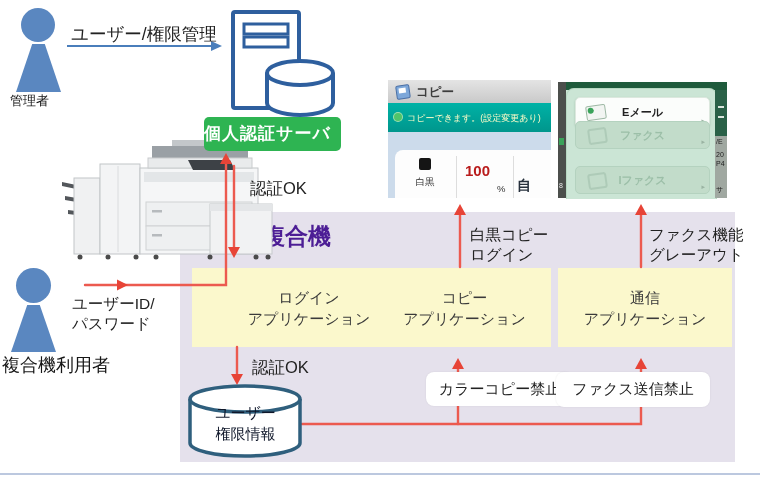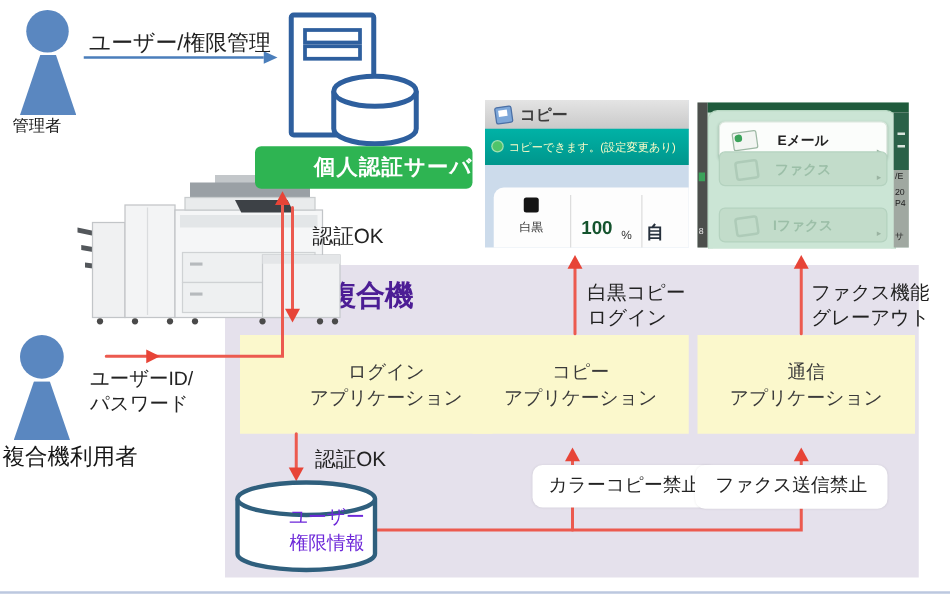--- a/index.html
+++ b/index.html
@@ -10,52 +10,52 @@
   .abs{position:absolute;}
   
   .person-head{position:absolute;border-radius:50%;background:#5a87c0;}
   .person-body{position:absolute;background:#5a87c0;clip-path:polygon(36% 0,64% 0,100% 100%,0 100%);}
   .actor-label{position:absolute;font-size:18px;color:#161616;z-index:45;white-space:nowrap;}
   
   .flow-label{position:absolute;font-size:17px;color:#222;z-index:45;white-space:nowrap;}
   .flow-label.small{font-size:15.5px;line-height:20px;}
   
   .auth-server{
-    position:absolute;left:204px;top:117px;width:174px;height:34px;background:#2eb452;
-    border-radius:5px;color:#fff;font-weight:bold;font-size:17px;text-align:right;
+    position:absolute;left:204px;top:117px;width:137px;height:34px;background:#2eb452;
+    border-radius:5px;color:#fff;font-weight:bold;font-size:17px;text-align:left;
     line-height:34px;z-index:40;letter-spacing:1px;
   }
   
   .mfp-box{position:absolute;left:180px;top:212px;width:555px;height:250px;background:#e5e1ec;z-index:10;}
   .mfp-title{position:absolute;left:262px;top:221px;font-size:23px;font-weight:bold;color:#4c1d95;z-index:15;}
   .app-box{
     position:absolute;top:268px;height:79px;background:#fbf8cc;z-index:15;
     text-align:center;font-size:15px;color:#3a3a3a;line-height:21px;padding-top:0;
     display:flex;flex-direction:column;justify-content:center;
   }
   .restrict-box{
     position:absolute;top:372px;height:34px;background:#fff;border-radius:8px;z-index:40;
     text-align:center;font-size:15px;color:#222;line-height:34px;box-shadow:0 0 2px rgba(0,0,0,.08);
   }
   
-  .db-text{position:absolute;left:204px;width:115px;text-align:center;font-size:15px;color:#6d28d9;z-index:42;}
+  .db-text{position:absolute;left:188px;width:115px;text-align:center;font-size:15px;color:#0f172a;z-index:42;}
   
   .copy-shot{position:absolute;left:388px;top:80px;width:163px;height:118px;z-index:40;background:#ccdbeb;}
   .copy-titlebar{position:absolute;left:0;top:0;right:0;height:23px;background:linear-gradient(#e4e4e4,#c9c9c9);border-bottom:1px solid #b8b8b8;}
   .copy-app-icon{position:absolute;left:8px;top:5px;width:12px;height:12px;background:#7da7d9;border:1px solid #4a6fa5;transform:rotate(-8deg);border-radius:2px;}
   .copy-app-icon:before{content:"";position:absolute;left:2px;top:2px;width:7px;height:5px;background:#fff;}
   .copy-title-text{position:absolute;left:28px;top:4px;font-size:12.5px;font-weight:bold;color:#3d3d3d;}
   .copy-statusbar{position:absolute;left:0;top:23px;right:0;height:29px;background:linear-gradient(#00b2a6,#00968c);}
   .status-dot{position:absolute;left:6px;top:10px;width:8px;height:8px;border-radius:50%;background:#4fc46a;box-shadow:0 0 0 1px #9fe0b0;}
   .copy-status-text{position:absolute;left:19px;top:9px;font-size:9px;color:#fdfcc8;white-space:nowrap;letter-spacing:0;}
   .copy-panel{position:absolute;left:7px;top:70px;right:0;bottom:0;background:#fdfdfd;border-radius:8px 0 0 0;}
   .copy-divider{position:absolute;top:6px;bottom:0;width:1px;background:#ddd;}
   .bw-square{position:absolute;left:24px;top:8px;width:12px;height:12px;background:#151515;border-radius:2px;}
   .bw-label{position:absolute;left:12px;top:26px;width:36px;text-align:center;font-size:9.5px;color:#333;}
-  .ratio-num{position:absolute;left:70px;top:24px;font-size:15px;font-weight:bold;color:#14532d;}
+  .ratio-num{position:absolute;left:70px;top:12px;font-size:15px;font-weight:bold;color:#b91c1c;}
   .ratio-unit{position:absolute;left:102px;top:33px;font-size:9.5px;color:#333;}
   .paper-auto{position:absolute;left:122px;top:27px;font-size:14px;font-weight:bold;color:#26303c;}
   .fax-shot{position:absolute;left:558px;top:82px;width:169px;height:116px;z-index:40;background:#cbe5d5;}
   .fax-leftstrip{position:absolute;left:0;top:0;width:8px;height:116px;background:#4c4f4c;}
   .fax-left-chip{position:absolute;left:1px;top:56px;width:5px;height:7px;background:#3aa35a;}
   .fax-left-frag{position:absolute;left:1px;top:100px;font-size:7px;color:#e8e8e8;}
   .fax-header{position:absolute;left:8px;top:0;right:0;height:8px;background:#1f5b3c;}
   .fax-rightstrip{position:absolute;right:0;top:8px;bottom:0;width:12px;background:#a0a8a1;}
   .fax-rightstrip-top{position:absolute;left:0;top:0;width:12px;height:46px;background:#2a6148;}
   .fax-right-mark{position:absolute;left:3px;width:6px;height:2px;background:#d8e4dc;}

